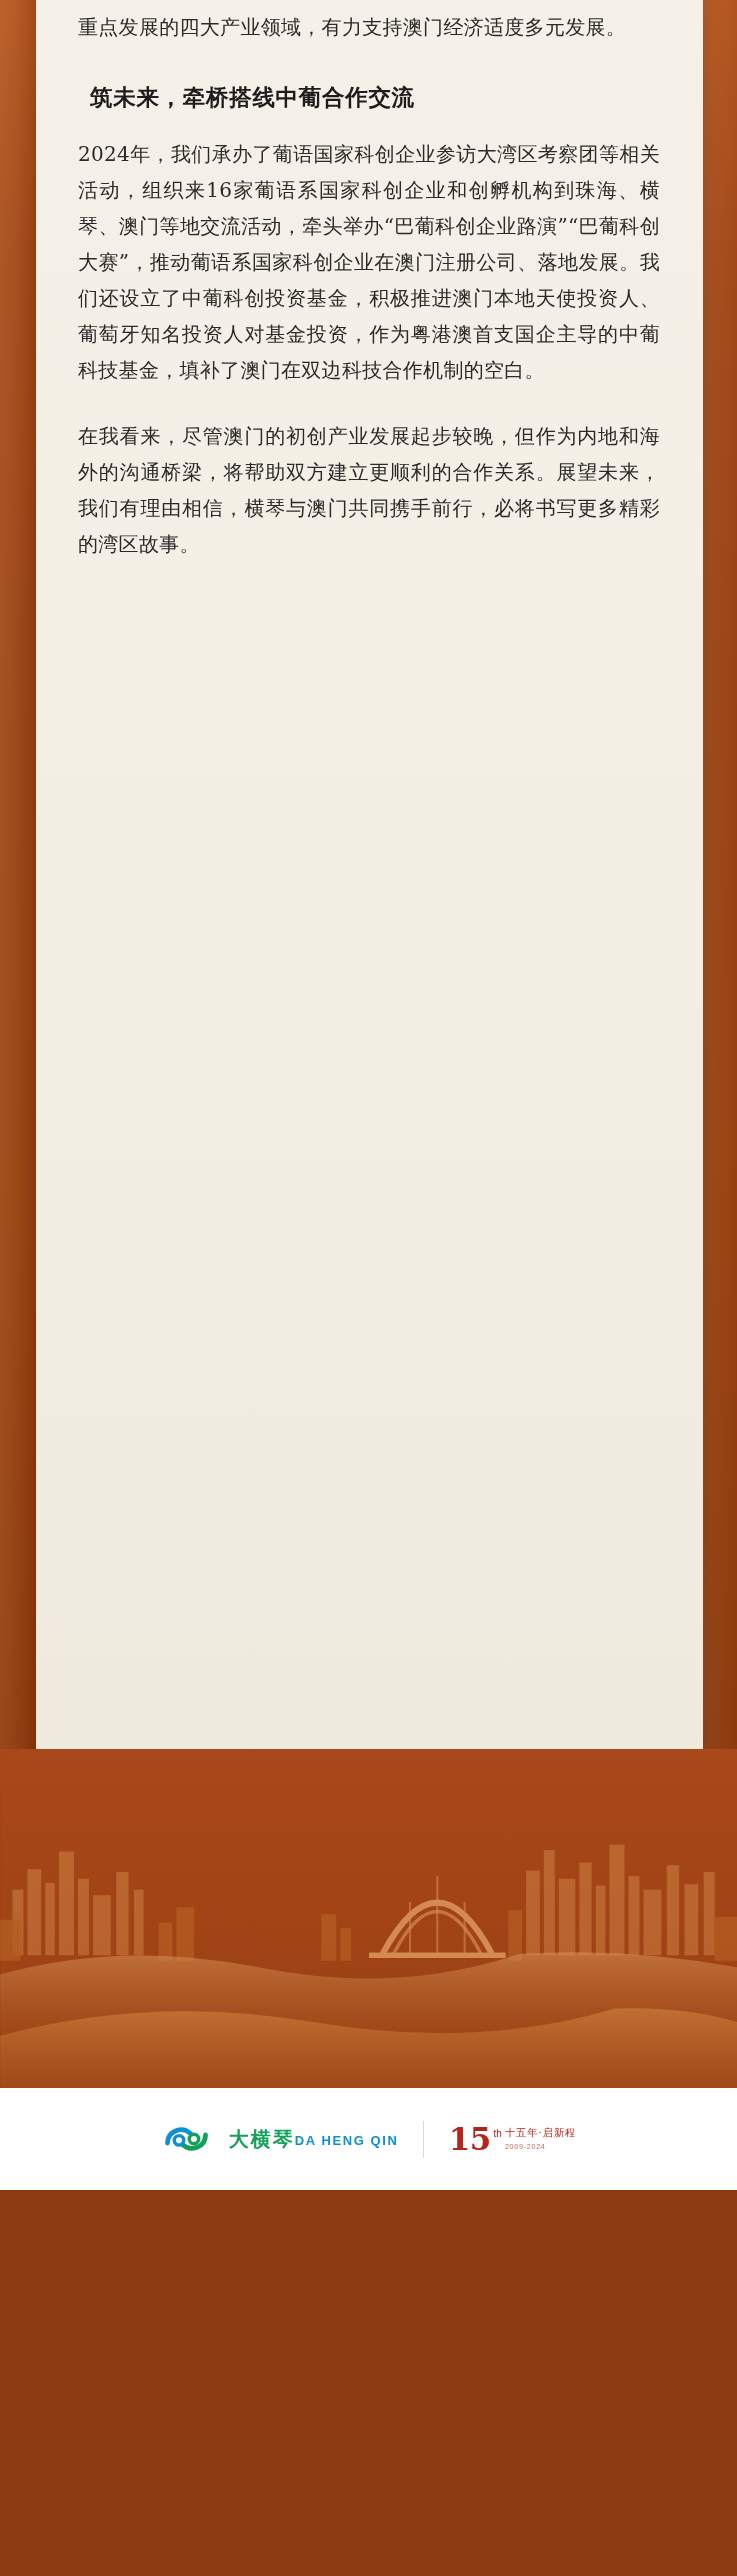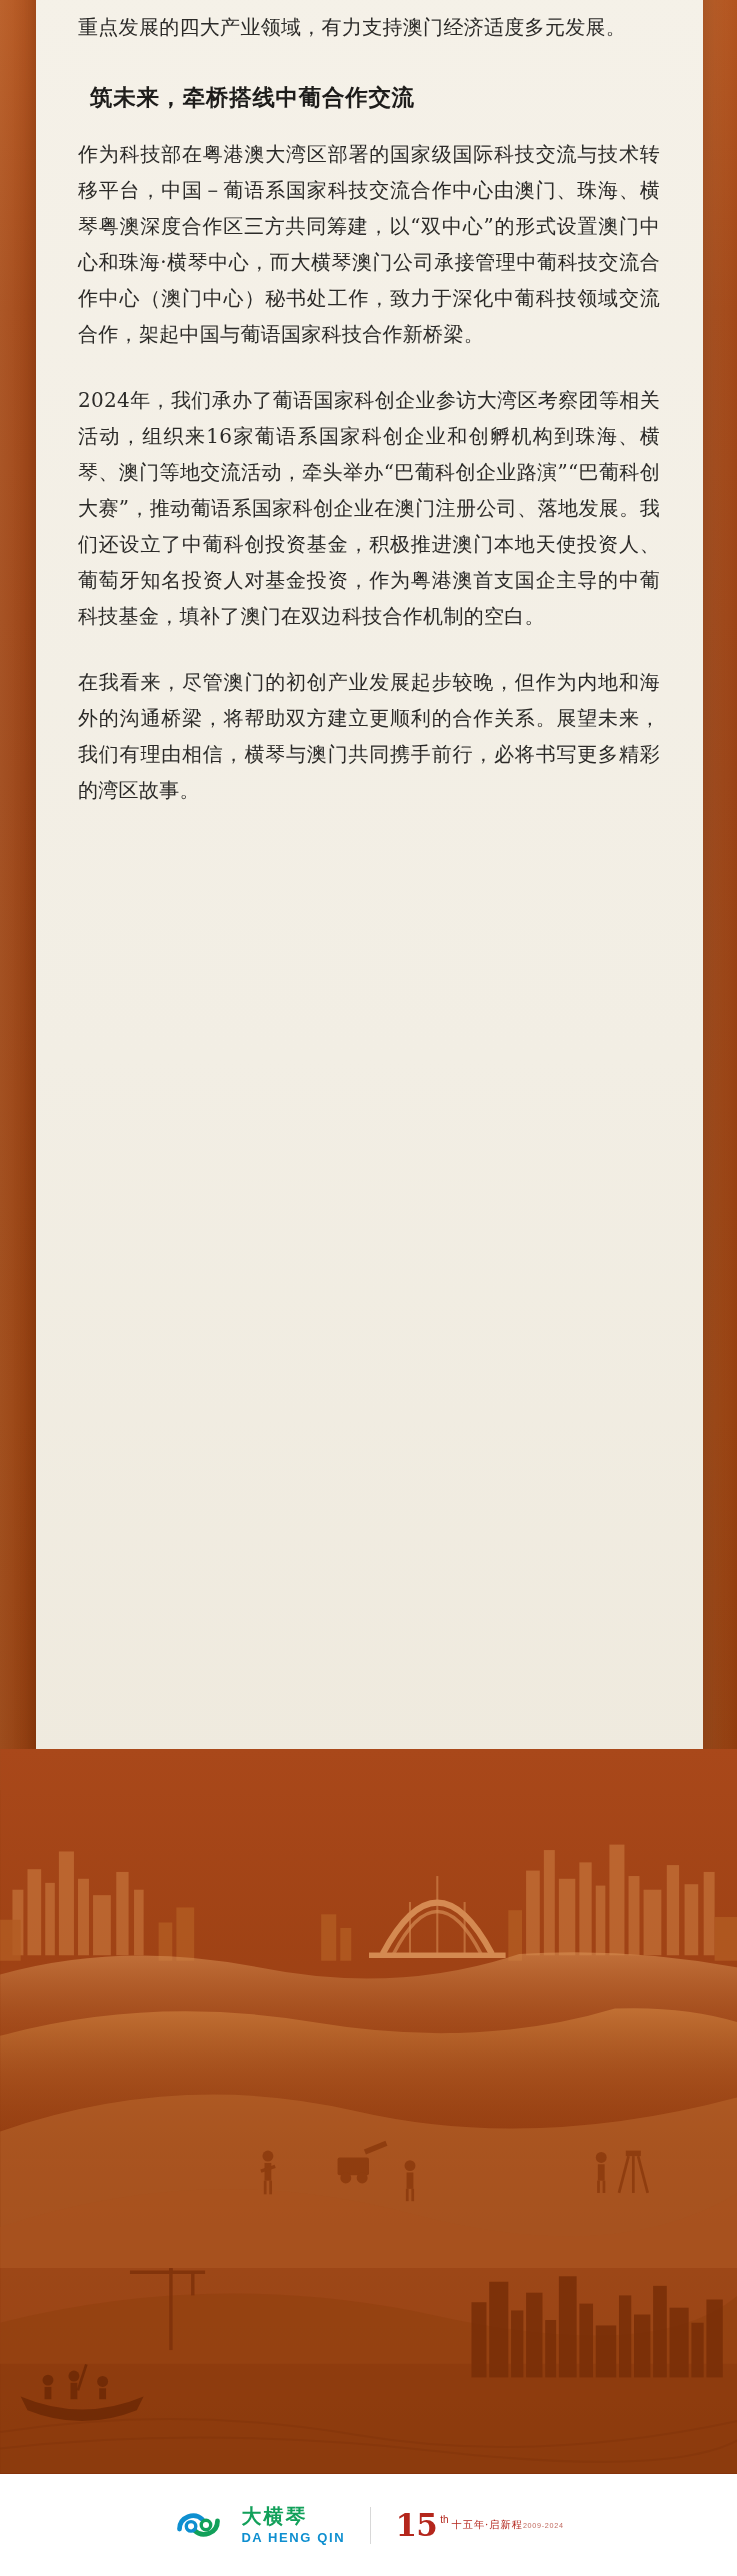--- a/index.html
+++ b/index.html
@@ -9,21 +9,21 @@
   body {
     width: 738px;
     height: 2576px;
     font-family: "Liberation Sans", sans-serif;
     background: #8c3a10;
     overflow: hidden;
   }
   .page {
     position: relative;
     width: 738px;
-    height: 2576px;
+    height: 2190px;
     overflow: hidden;
     background: linear-gradient(180deg, #b4551f 0%, #a34818 12%, #9a4215 30%, #97400f 55%, #8e3a0c 75%, #82320a 100%);
   }
   
   .side-band {
     position: absolute;
     top: 0;
     width: 36px;
     height: 1790px;
     background: linear-gradient(90deg, rgba(255,220,170,0.10), rgba(120,45,10,0.05));
@@ -101,21 +101,21 @@
     align-items: center;
     gap: 18px;
   }
   .logo-mark {
     width: 49px;
     height: 38px;
     position: relative;
   }
   .logo-text {
     display: flex;
-    flex-direction: column;
+    flex-direction: row;
     line-height: 1;
   }
   .logo-cn {
     font-family: "DejaVu Serif", "Liberation Serif", serif;
     font-size: 20px;
     font-weight: bold;
     color: #12a05a;
     letter-spacing: 2px;
   }
   .logo-en {
@@ -145,21 +145,21 @@
     letter-spacing: -0.7px;
   }
   .ann-th {
     font-size: 10px;
     color: #b4261c;
     align-self: flex-start;
     margin-top: 4.1px;
   }
   .ann-side {
     display: flex;
-    flex-direction: row;
+    flex-direction: column;
     justify-content: center;
     line-height: 1.25;
   }
   .ann-cn {
     font-size: 10.2px;
     color: #b4261c;
     letter-spacing: 1px;
     font-family: "DejaVu Serif", "Liberation Serif", serif;
   }
   .ann-years {
@@ -177,21 +177,20 @@
   <div class="side-band left"></div>
   <div class="side-band right"></div>
 
   <div class="article-card">
     <div class="article-inner">
 
       <p class="para first">重点发展的四大产业领域，有力支持澳门经济适度多元发展。</p>
 
       <h2 class="section-title">筑未来，牵桥搭线中葡合作交流</h2>
 
-      <p class="para">作为科技部在粤港澳大湾区部署的国家级国际科技交流与技术转移平台，中国－葡语系国家科技交流合作中心由澳门、珠海、横琴粤澳深度合作区三方共同筹建，以“双中心”的形式设置澳门中心和珠海·横琴中心，而大横琴澳门公司承接管理中葡科技交流合作中心（澳门中心）秘书处工作，致力于深化中葡科技领域交流合作，架起中国与葡语国家科技合作新桥梁。</p>
       <p class="para">2024年，我们承办了葡语国家科创企业参访大湾区考察团等相关活动，组织来16家葡语系国家科创企业和创孵机构到珠海、横琴、澳门等地交流活动，牵头举办“巴葡科创企业路演”“巴葡科创大赛”，推动葡语系国家科创企业在澳门注册公司、落地发展。我们还设立了中葡科创投资基金，积极推进澳门本地天使投资人、葡萄牙知名投资人对基金投资，作为粤港澳首支国企主导的中葡科技基金，填补了澳门在双边科技合作机制的空白。</p>
       <p class="para">在我看来，尽管澳门的初创产业发展起步较晚，但作为内地和海外的沟通桥梁，将帮助双方建立更顺利的合作关系。展望未来，我们有理由相信，横琴与澳门共同携手前行，必将书写更多精彩的湾区故事。</p>
 
     </div>
   </div>
 
   <div class="illustration">
     <svg width="738" height="724" viewBox="0 0 1080 1060" xmlns="http://www.w3.org/2000/svg">
       <defs>
         <linearGradient id="bgGrad" x1="0" y1="0" x2="0" y2="1">

